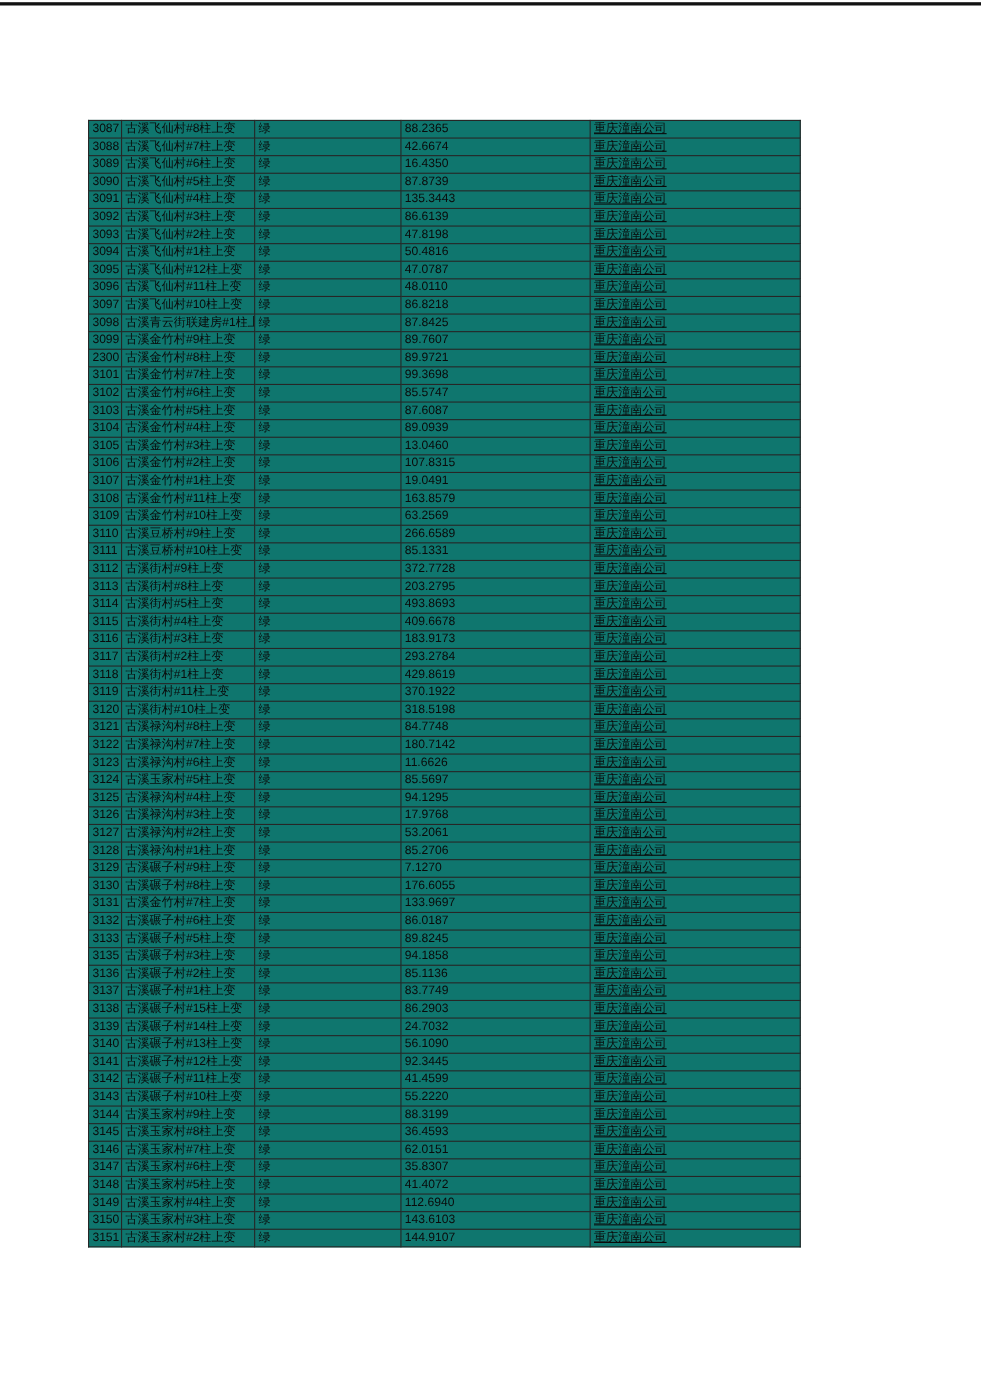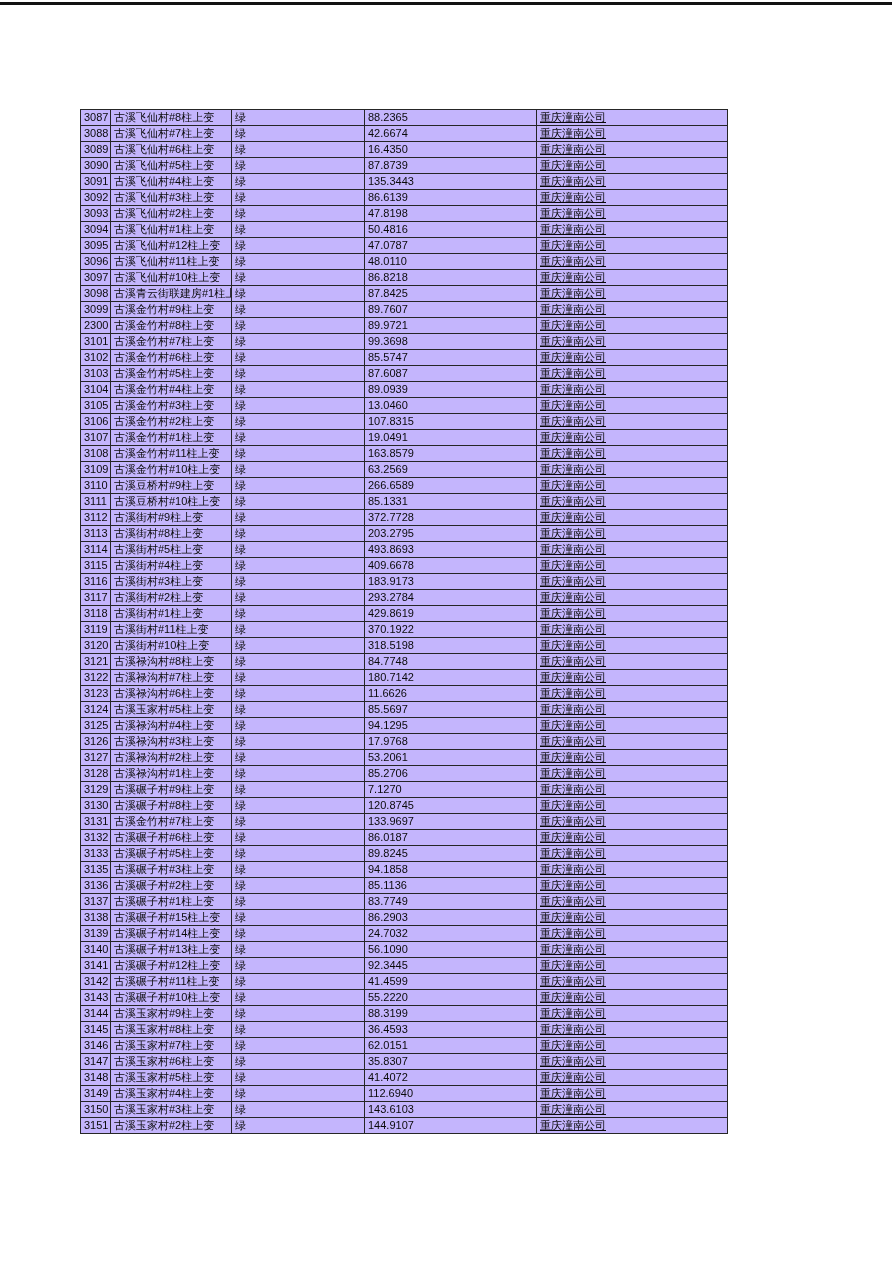--- a/index.html
+++ b/index.html
@@ -26,21 +26,21 @@
     height: 3px;
     background: #121212;
   }
   .sheet-table {
     position: absolute;
     left: 80px;
     top: 109px;
     width: 647px;
     border-collapse: collapse;
     table-layout: fixed;
-    background: #c4b5fd;
+    background: #0f766e;
   }
   .sheet-table td {
     border: 1px solid #262626;
     height: 15px;
     padding: 0 0 0 3px;
     font-size: 11px;
     line-height: 15px;
     color: #0a0a0a;
     white-space: nowrap;
     overflow: hidden;
@@ -372,21 +372,21 @@
           <td class="col-id">3129</td>
           <td class="col-name">古溪碾子村#9柱上变</td>
           <td class="col-status">绿</td>
           <td class="col-value">7.1270</td>
           <td class="col-company">重庆潼南公司</td>
         </tr>
         <tr>
           <td class="col-id">3130</td>
           <td class="col-name">古溪碾子村#8柱上变</td>
           <td class="col-status">绿</td>
-          <td class="col-value">120.8745</td>
+          <td class="col-value">176.6055</td>
           <td class="col-company">重庆潼南公司</td>
         </tr>
         <tr>
           <td class="col-id">3131</td>
           <td class="col-name">古溪金竹村#7柱上变</td>
           <td class="col-status">绿</td>
           <td class="col-value">133.9697</td>
           <td class="col-company">重庆潼南公司</td>
         </tr>
         <tr>

